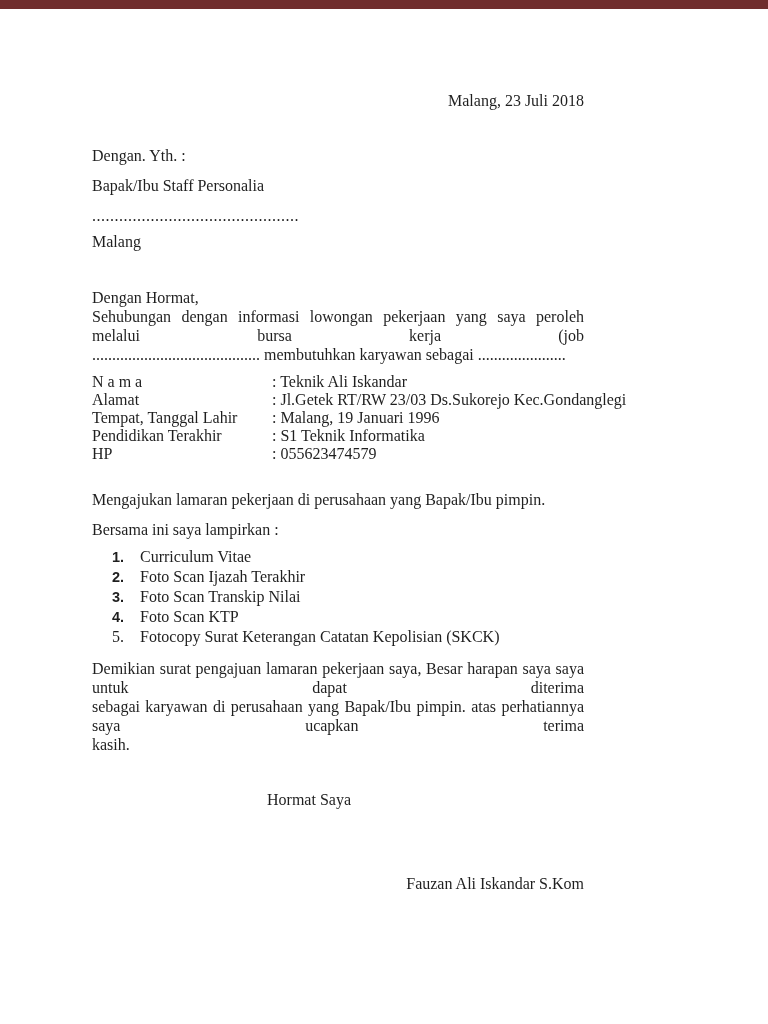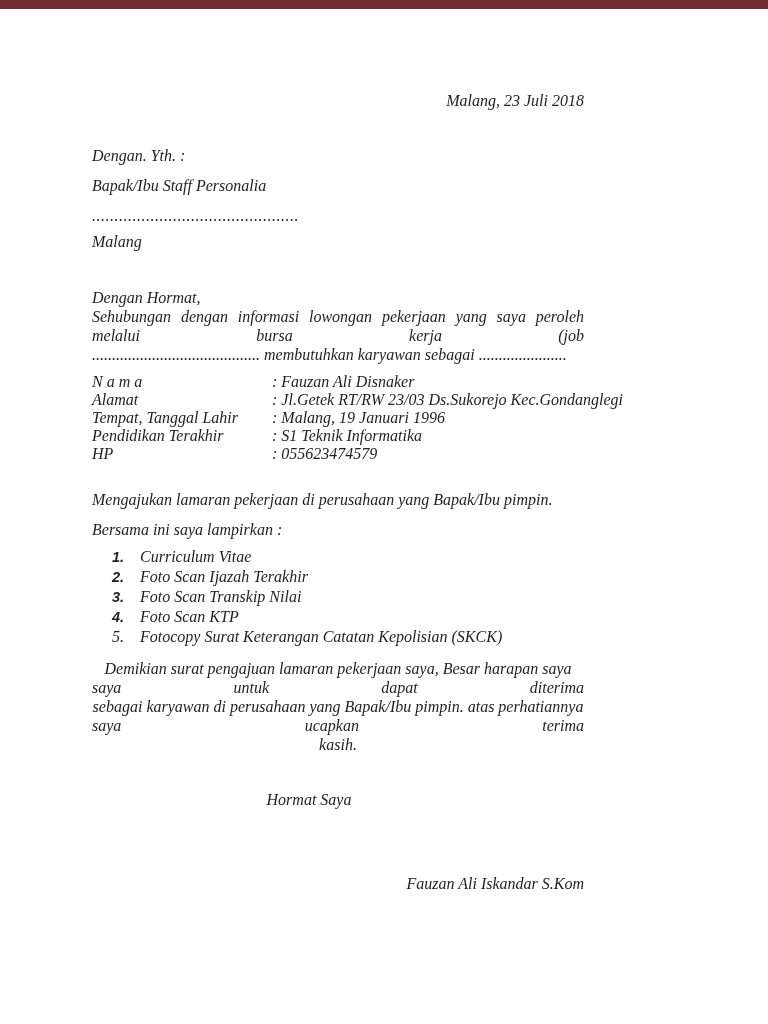--- a/index.html
+++ b/index.html
@@ -12,21 +12,20 @@
     overflow: hidden;
   }
   .top-bar {
     width: 768px; height: 9px;
     background: #702e2e;
   }
   .page {
     padding: 0 90px 0 92px;
     box-sizing: border-box;
     width: 674px;
-    font-style: italic;
   }
   .line { line-height: 19px; white-space: nowrap; }
   .date-line {
     margin-top: 82px;
     text-align: right;
     line-height: 19px;
   }
   .recipient { margin-top: 36px; }
   .recipient .line { margin-bottom: 11px; }
   .recipient .dots-line { margin-bottom: 7px; letter-spacing: 0.5px; }
@@ -42,21 +41,21 @@
   .attach-intro { margin-top: 11px; line-height: 19px; }
   .attach-list { margin-top: 8px; padding-left: 20px; }
   .attach-item { line-height: 19px; white-space: nowrap; }
   .attach-item .marker { display: inline-block; width: 28px; }
   .marker-sans {
     font-family: "Liberation Sans", "DejaVu Sans", sans-serif;
     font-weight: bold;
     font-size: 14.5px;
   }
   .closing { margin-top: 13px; }
-  .closing .pline { line-height: 19px; text-align: center; }
+  .closing .pline { line-height: 19px; }
   .signoff {
     margin-top: 36px;
     text-align: center;
     padding-right: 58px;
     line-height: 19px;
   }
   .signature {
     margin-top: 65px;
     text-align: right;
     line-height: 19px;
@@ -81,21 +80,21 @@
   <div class="salutation">Dengan Hormat,</div>
 
   <div class="para">
     <div class="pline just">Sehubungan dengan informasi lowongan pekerjaan yang saya peroleh melalui bursa kerja (job</div>
     <div class="pline">.......................................... membutuhkan karyawan sebagai ......................</div>
   </div>
 
 
   <div class="data-rows">
     <div class="data-row">
-      <span class="label">N a m a</span><span class="value">: Fauzan Ali Disnaker</span>
+      <span class="label">N a m a</span><span class="value">: Teknik Ali Iskandar</span>
     </div>
     <div class="data-row">
       <span class="label">Alamat</span><span class="value">: Jl.Getek RT/RW 23/03 Ds.Sukorejo Kec.Gondanglegi</span>
     </div>
     <div class="data-row">
       <span class="label">Tempat, Tanggal Lahir</span><span class="value">: Malang, 19 Januari 1996</span>
     </div>
     <div class="data-row">
       <span class="label">Pendidikan Terakhir</span><span class="value">: S1 Teknik Informatika</span>
     </div>

